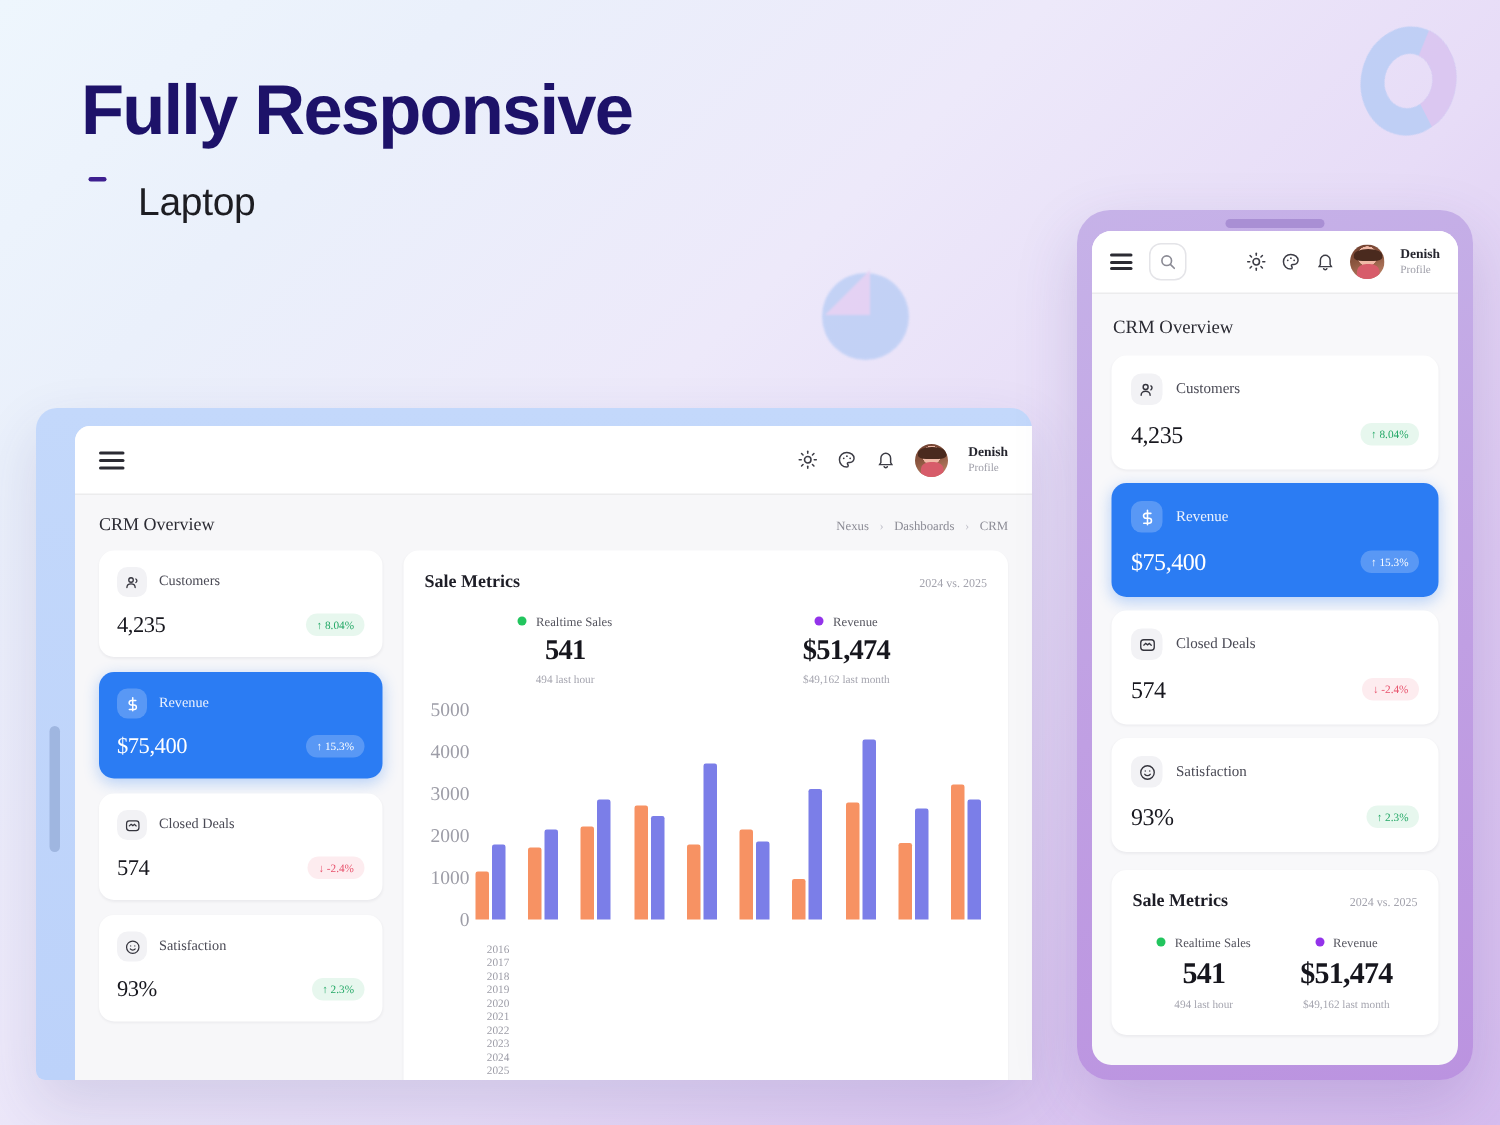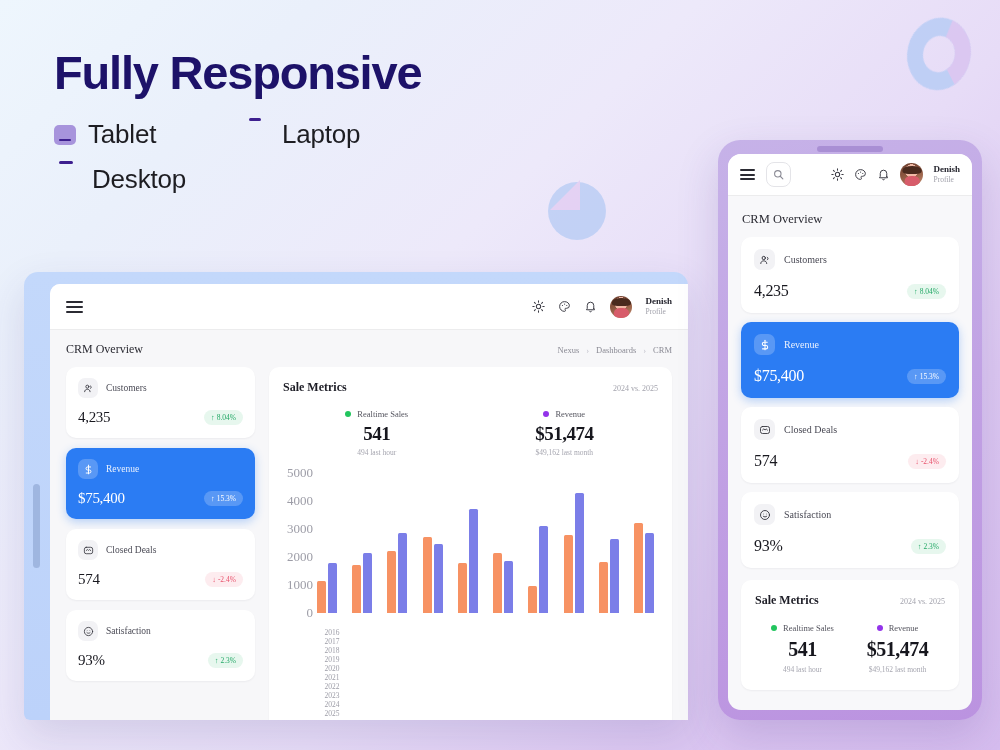--- a/index.html
+++ b/index.html
@@ -151,21 +151,21 @@
   .stat-card.active { background: #2b7cf3; box-shadow: 0 3px 10px rgba(43,124,243,.32); }
   .stat-top { display: flex; align-items: center; }
   .stat-ico {
     background: #f2f2f5; border-radius: 7px;
     display: flex; align-items: center; justify-content: center;
     color: #34343d; flex: 0 0 auto;
   }
   .stat-card.active .stat-ico { background: rgba(255,255,255,.22); color: #fff; }
   .stat-name { color: #4a4a55; }
   .stat-card.active .stat-name { color: #eaf1fe; }
-  .stat-bot { display: flex; align-items: center; justify-content: space-between; }
+  .stat-bot { display: flex; align-items: flex-start; justify-content: space-between; }
   .stat-val { color: #18181f; font-weight: 500; letter-spacing: -.3px; }
   .stat-card.active .stat-val { color: #ffffff; }
   .pill { border-radius: 20px; white-space: nowrap; }
   .pill.up { background: #e7f7ee; color: #23a866; }
   .pill.down { background: #fdecef; color: #e8536d; }
   .stat-card.active .pill { background: rgba(255,255,255,.22); color: #ffffff; }
 
   .panel {
     background: #ffffff; border-radius: 10px;
     box-shadow: 0 1px 2px rgba(25,25,40,.05);
@@ -306,38 +306,28 @@
 
 <div class="deco deco-ring"></div>
 <div class="deco deco-pie"></div>
 
 <div class="headline">
   <h1>Fully Responsive</h1>
 
   <div class="device-list">
 
 
-    <div class="device-item">
-      <span class="dev-ico dev-tablet"></span>
-      <span class="device-label">Tablet</span>
-    </div>
 
     <div class="device-item">
       <span class="dev-ico dev-laptop">
         <span class="scr"></span><span class="base"></span>
       </span>
       <span class="device-label">Laptop</span>
     </div>
 
-    <div class="device-item">
-      <span class="dev-ico dev-desktop">
-        <span class="scr"></span><span class="stand"></span><span class="foot"></span>
-      </span>
-      <span class="device-label">Desktop</span>
-    </div>
 
   </div>
 </div>
 
 <div id="laptop-device">
   <div id="laptop-side-button"></div>
 
   <div id="laptop-screen" class="dash">
 
     <div class="topbar">

